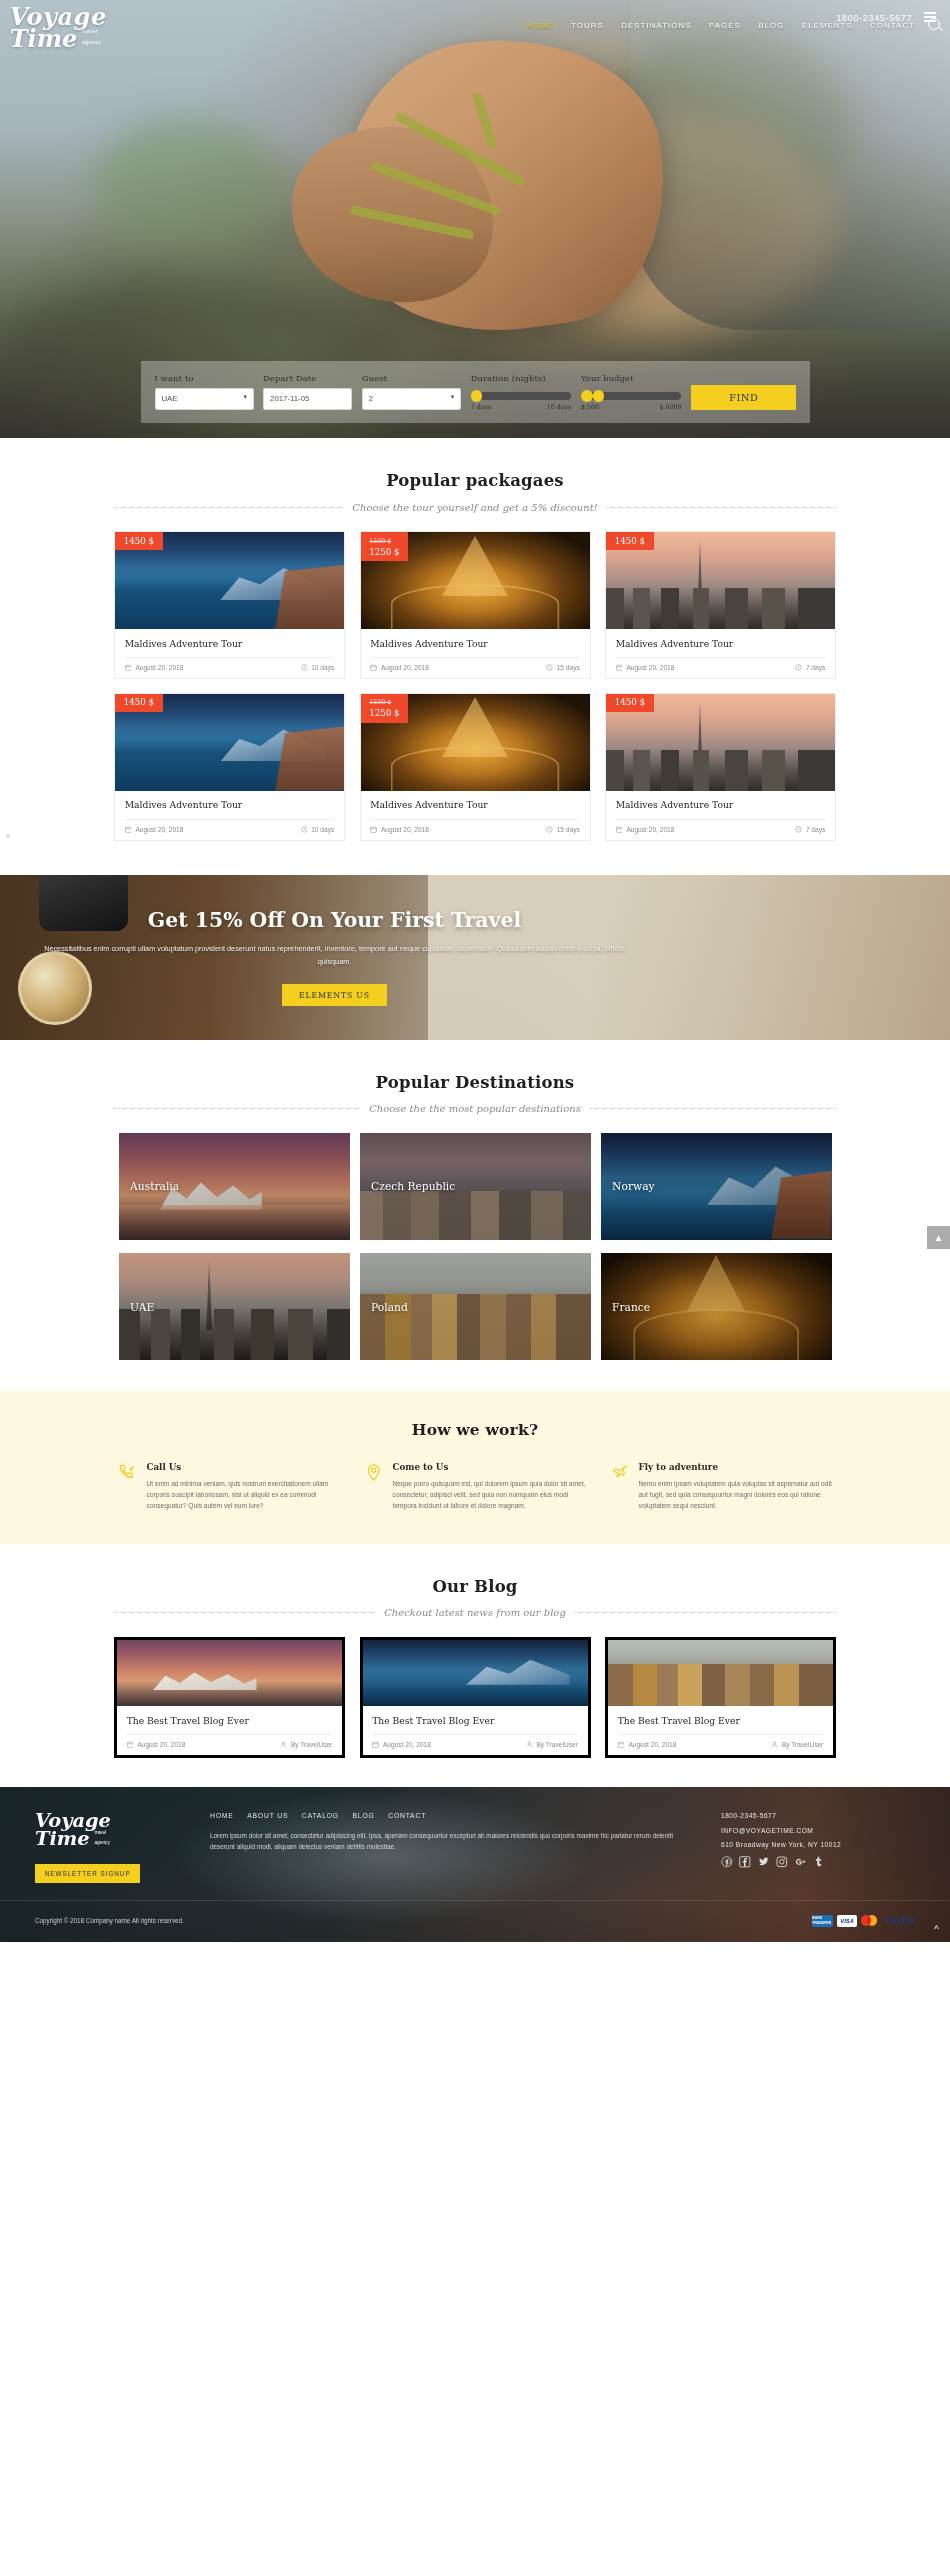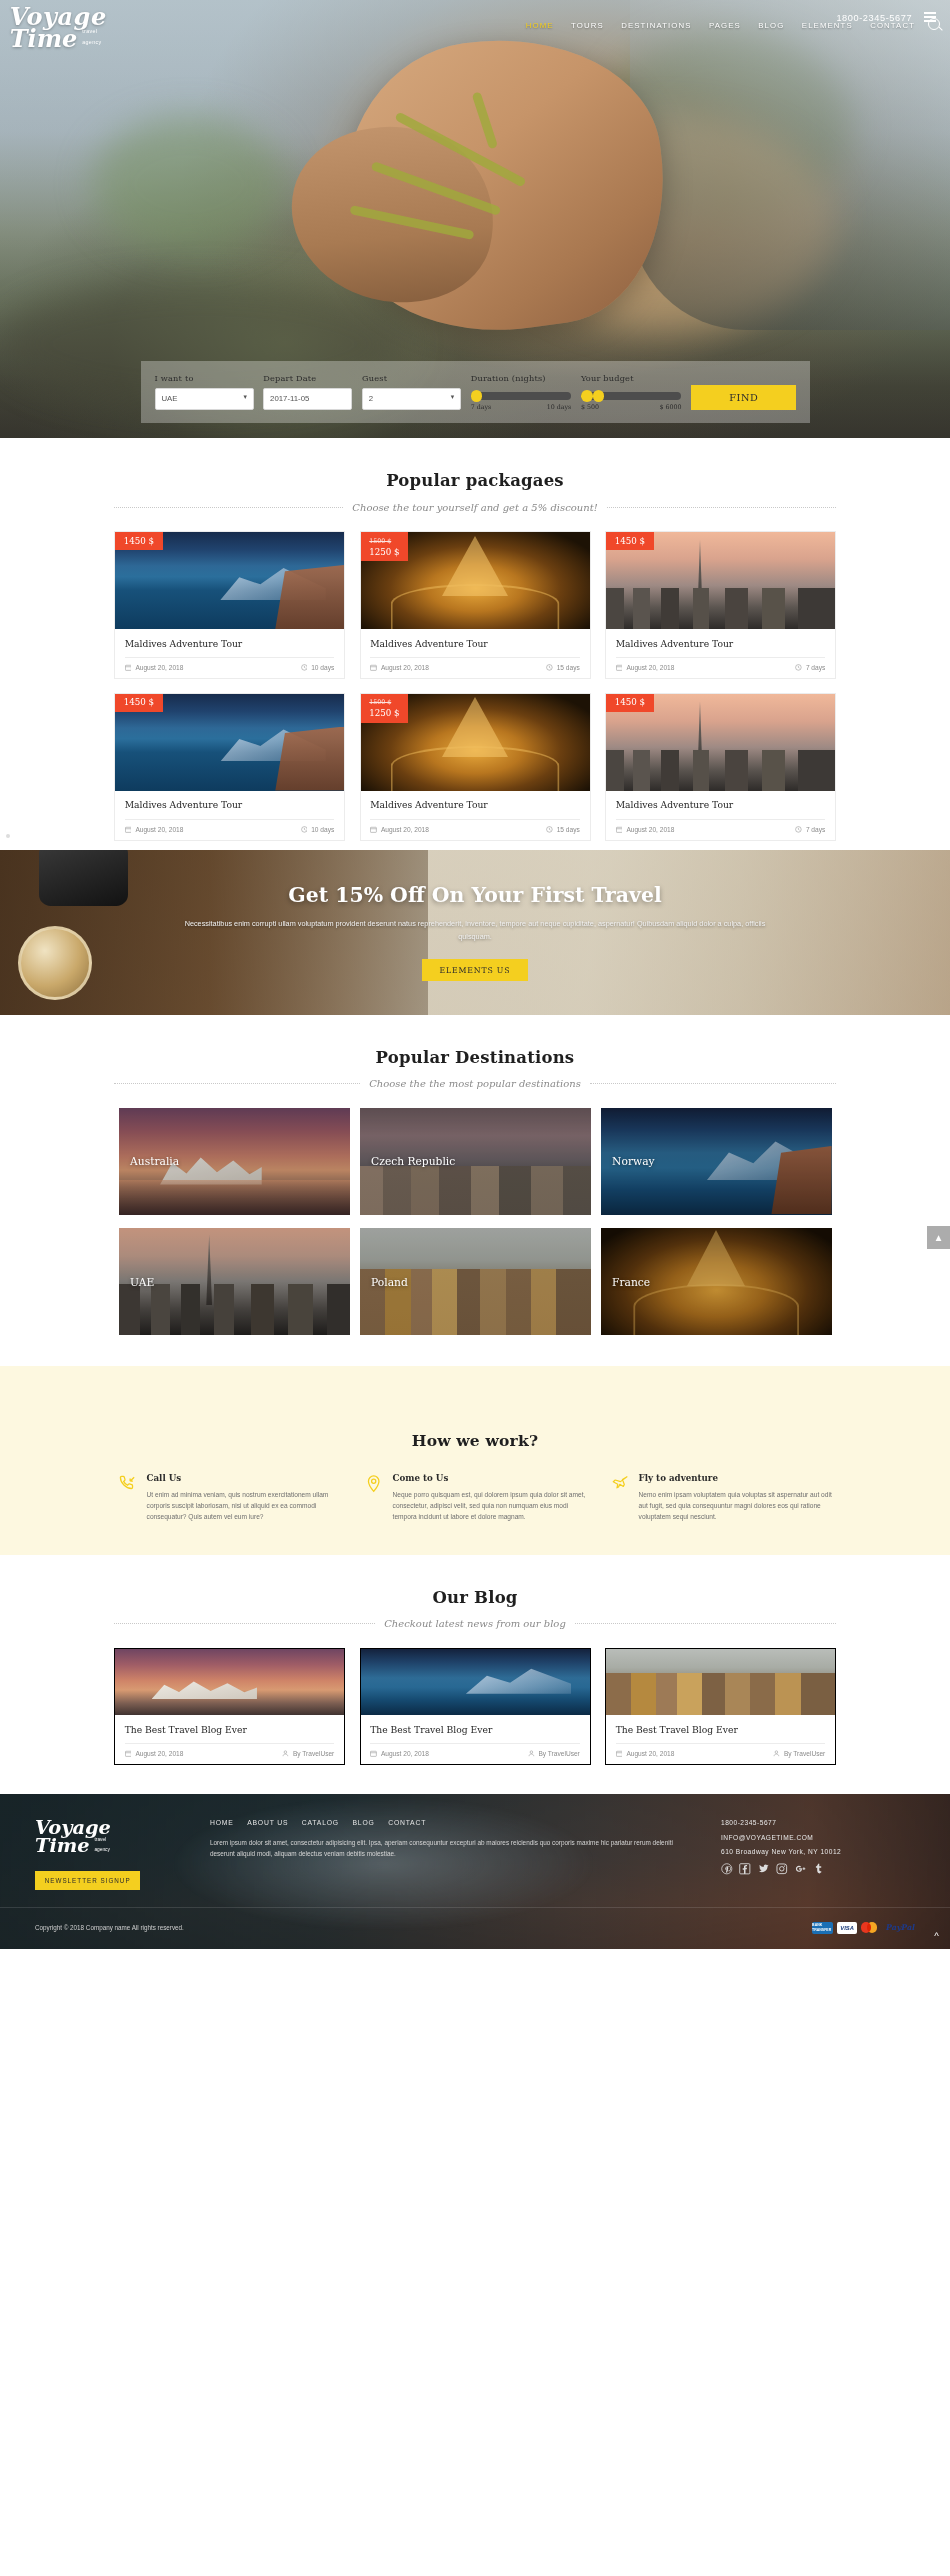--- a/index.html
+++ b/index.html
@@ -232,25 +232,25 @@
   .img-uae::after {
     content:""; position:absolute; left:0; bottom:0; width:100%; height:42%;
     background:
       linear-gradient(90deg,#4b4641 0 8%, transparent 8% 12%, #5a544e 12% 19%, transparent 19% 24%,
       #403b37 24% 32%, transparent 32% 38%, #565049 38% 45%, transparent 45% 52%,
       #4a443f 52% 62%, transparent 62% 68%, #585249 68% 78%, transparent 78% 84%, #3d3936 84% 100%);
   }
 
   
   .promo {
-    position: relative; height: 165px; margin-top: 9px; overflow: hidden;
+    position: relative; height: 165px; margin-top: 34px; overflow: hidden;
     background:
       linear-gradient(105deg, rgba(60,42,26,0.72) 0%, rgba(80,58,36,0.42) 38%, rgba(120,110,95,0.35) 62%, rgba(150,120,95,0.45) 100%),
       linear-gradient(90deg, #6a4a2c 0%, #8a6540 22%, #cdc3ae 45%, #ded6c4 62%, #c8bda6 78%, #9a7b5c 100%);
-    display: flex; flex-direction: column; align-items: center; justify-content: center;
+    display: flex; flex-direction: column; align-items: flex-start; justify-content: center;
   }
   .promo .mapblob {
     position:absolute; right:0; top:0; width:55%; height:100%;
     background: linear-gradient(120deg, rgba(235,228,210,.75), rgba(210,198,172,.55));
   }
   .promo .camera {
     position:absolute; left:39px; top:-7.8px; width:89px; height:64px; border-radius:11.6px;
     background: linear-gradient(160deg,#3a3a3a,#121212);
   }
   .promo .lens {
@@ -356,34 +356,34 @@
     border-bottom:56px solid rgba(242,196,104,.5);
   }
   .d-france::after {
     content:""; position:absolute; left:50%; bottom:0; transform:translateX(-50%);
     width:70%; height:46%; border-top-left-radius:100% 90%; border-top-right-radius:100% 90%;
     border:2.9px solid rgba(238,186,92,.45); border-bottom:none;
   }
 
   
   .howwe { background: #fdf8e0; padding: 29px 0 33px 0; margin-top: 31px; }
-  .howwe .sec-head { padding-top: 0; margin-top: 36px; }
+  .howwe .sec-head { padding-top: 0; }
   .howwe .sec-title { font-size: 15.5px; }
   .hw-cols { display: flex; gap: 23px; padding: 23px 114px 0 114px; justify-content: center; }
   .hw { display: flex; gap: 9.7px; width: 223px; }
   .hw-icon { flex: none; width: 19.4px; height: 21.3px; color: #f4cf1f; }
   .hw h4 {
     font-family: "DejaVu Serif", serif; font-size: 8.7px; color: #2b2b2b; font-weight: 700;
     margin-bottom: 5.8px;
   }
   .hw p { font-size: 6.6px; line-height: 11px; color: #6f6f6f; }
 
   
   .blogs { display: flex; gap: 14.5px; padding: 18.4px 114px 0 114px; justify-content: center; }
-  .blog { width: 242px; background: #fff; border: 1px solid #000000; }
+  .blog { width: 242px; background: #fff; border: 3px solid #000000; }
   .blog-img { height: 66px; overflow: hidden; }
   .b-aus { width:100%; height:100%;
     background: linear-gradient(180deg,#6f4562 0%,#a05d66 24%,#cf8468 48%,#d89a72 62%,#7d5f52 82%,#3f3230 100%); position:relative; }
   .b-aus::before { content:""; position:absolute; left:16%; top:40%; width:46%; height:36%;
     background: linear-gradient(170deg,#f3f0ea,#cfc8bd);
     clip-path: polygon(0 100%, 12% 40%, 26% 70%, 40% 26%, 56% 66%, 72% 34%, 88% 72%, 100% 52%, 100% 100%); }
   .b-nor { width:100%; height:100%;
     background: linear-gradient(180deg,#14223d 0%,#1f4269 20%,#2e6c96 44%,#286893 58%,#15496f 78%,#0b2a45 100%); position:relative; }
   .b-nor::before { content:""; position:absolute; right:8%; top:24%; width:46%; height:44%;
     background: linear-gradient(160deg, rgba(205,220,235,.9), rgba(110,145,175,.4));

